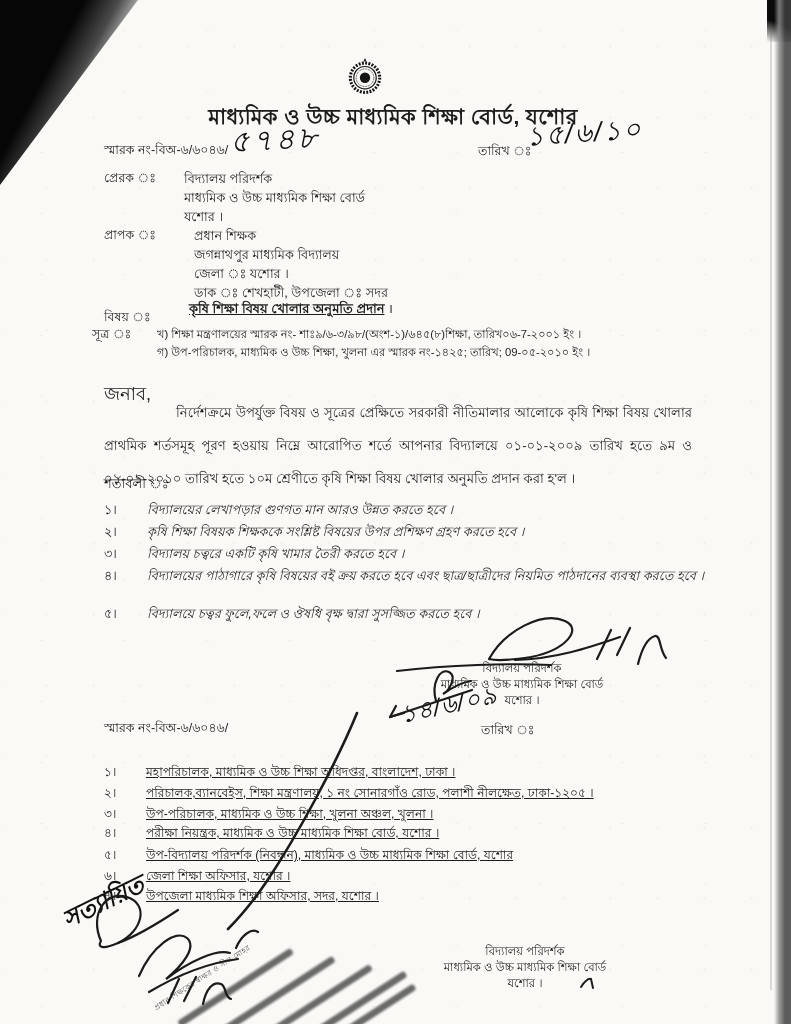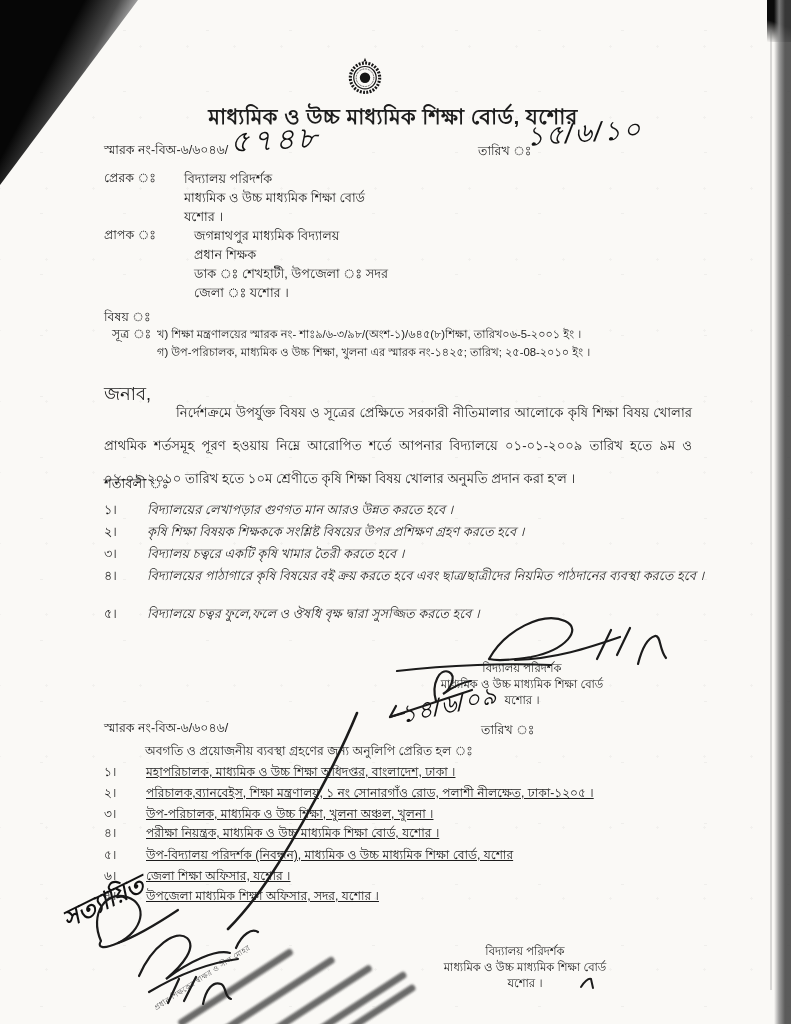--- a/index.html
+++ b/index.html
@@ -84,32 +84,33 @@
 
   <div class="abs lbl" style="left:104px;top:169px;">প্রেরক ঃ</div>
   <div class="abs block-lines" style="left:184px;top:169px;">
     <div>বিদ্যালয় পরিদর্শক</div>
     <div>মাধ্যমিক ও উচ্চ মাধ্যমিক শিক্ষা বোর্ড</div>
     <div>যশোর ।</div>
   </div>
 
   <div class="abs lbl" style="left:104px;top:226px;font-family:Liberation Mono, monospace;">প্রাপক ঃ</div>
   <div class="abs block-lines" style="left:194px;top:226px;">
+    <div>প্রধান শিক্ষক</div>
     <div>জগন্নাথপুর মাধ্যমিক বিদ্যালয়</div>
-    <div>প্রধান শিক্ষক</div>
+    <div>জেলা ঃ যশোর ।</div>
     <div>ডাক ঃ শেখহাটী, উপজেলা ঃ সদর</div>
-    <div>জেলা ঃ যশোর ।</div>
   </div>
 
   <div class="abs lbl" style="left:104px;top:308px;">বিষয় ঃ</div>
-
-  <div class="abs lbl" style="left:112px;top:325px;">সূত্র ঃ</div>
+  <div class="abs nowrap" style="left:189px;top:299px;"><span class="subject-text">কৃষি শিক্ষা বিষয় খোলার অনুমতি প্রদান</span><span style="font-size:13px;"> ।</span></div>
+
+  <div class="abs lbl" style="left:92px;top:325px;">সূত্র ঃ</div>
   <div class="abs refs" style="left:157px;top:326px;">
-    <div><span>খ)</span> <span>শিক্ষা মন্ত্রণালয়ের স্মারক নং- শাঃ৯/৬-৩/৯৮/(অংশ-১)/৬৪৫(৮)শিক্ষা, তারিখ০৬-5-২০০১ ইং ।</span></div>
-    <div><span>গ)</span> <span>উপ-পরিচালক, মাধ্যমিক ও উচ্চ শিক্ষা, খুলনা এর স্মারক নং-১৪২৫; তারিখ; ২৫-08-২০১০ ইং ।</span></div>
+    <div><span>খ)</span> <span>শিক্ষা মন্ত্রণালয়ের স্মারক নং- শাঃ৯/৬-৩/৯৮/(অংশ-১)/৬৪৫(৮)শিক্ষা, তারিখ০৬-7-২০০১ ইং ।</span></div>
+    <div><span>গ)</span> <span>উপ-পরিচালক, মাধ্যমিক ও উচ্চ শিক্ষা, খুলনা এর স্মারক নং-১৪২৫; তারিখ; 09-০৫-২০১০ ইং ।</span></div>
   </div>
 
   <div class="abs" style="left:104px;top:380px;font-size:18px;">জনাব,</div>
   <div class="abs body-par">নির্দেশক্রমে উপর্যুক্ত বিষয় ও সূত্রের প্রেক্ষিতে সরকারী নীতিমালার আলোকে কৃষি শিক্ষা বিষয় খোলার প্রাথমিক শর্তসমূহ পূরণ হওয়ায় নিম্নে আরোপিত শর্তে আপনার বিদ্যালয়ে ০১-০১-২০০৯ তারিখ হতে ৯ম ও ০১-০১-২০১০ তারিখ হতে ১০ম শ্রেণীতে কৃষি শিক্ষা বিষয় খোলার অনুমতি প্রদান করা হ'ল ।</div>
 
   <div class="abs cond-head" style="left:104px;top:474px;">শর্তাবলী ঃ</div>
   <div>
     <span class="li-num" style="top:500px;">১।</span>
     <span class="li-txt nowrap" style="top:500px;">বিদ্যালয়ের লেখাপড়ার গুণগত মান আরও উন্নত করতে হবে ।</span>
     <span class="li-num" style="top:522px;">২।</span>
@@ -125,21 +126,20 @@
   <div class="abs sigblock" style="left:412px;top:661px;">
     <div>বিদ্যালয় পরিদর্শক</div>
     <div>মাধ্যমিক ও উচ্চ মাধ্যমিক শিক্ষা বোর্ড</div>
     <div>যশোর ।</div>
   </div>
   <div class="abs hand mid-date">১৪/৬/০৯</div>
 
   <div class="abs lbl" style="left:104px;top:719px;">স্মারক নং-বিঅ-৬/৬০৪৬/</div>
   <div class="abs lbl" style="left:481px;top:721px;">তারিখ ঃ</div>
 
-  <div class="abs" style="left:145px;top:742px;font-size:12.3px;">অবগতি ও প্রয়োজনীয় ব্যবস্থা গ্রহণের জন্য অনুলিপি প্রেরিত হল ঃ</div>
   <div>
     <span class="cp-num" style="top:763px;">১।</span>
     <span class="cp-txt" style="top:763px;">মহাপরিচালক, মাধ্যমিক ও উচ্চ শিক্ষা অধিদপ্তর, বাংলাদেশ, ঢাকা ।</span>
     <span class="cp-num" style="top:784px;">২।</span>
     <span class="cp-txt" style="top:784px;">পরিচালক,ব্যানবেইস, শিক্ষা মন্ত্রণালয়, ১ নং সোনারগাঁও রোড, পলাশী নীলক্ষেত, ঢাকা-১২০৫ ।</span>
     <span class="cp-num" style="top:805px;">৩।</span>
     <span class="cp-txt" style="top:805px;">উপ-পরিচালক, মাধ্যমিক ও উচ্চ শিক্ষা, খুলনা অঞ্চল, খুলনা ।</span>
     <span class="cp-num" style="top:824px;">৪।</span>
     <span class="cp-txt" style="top:824px;">পরীক্ষা নিয়ন্ত্রক, মাধ্যমিক ও উচ্চ মাধ্যমিক শিক্ষা বোর্ড, যশোর ।</span>
     <span class="cp-num" style="top:846px;">৫।</span>

